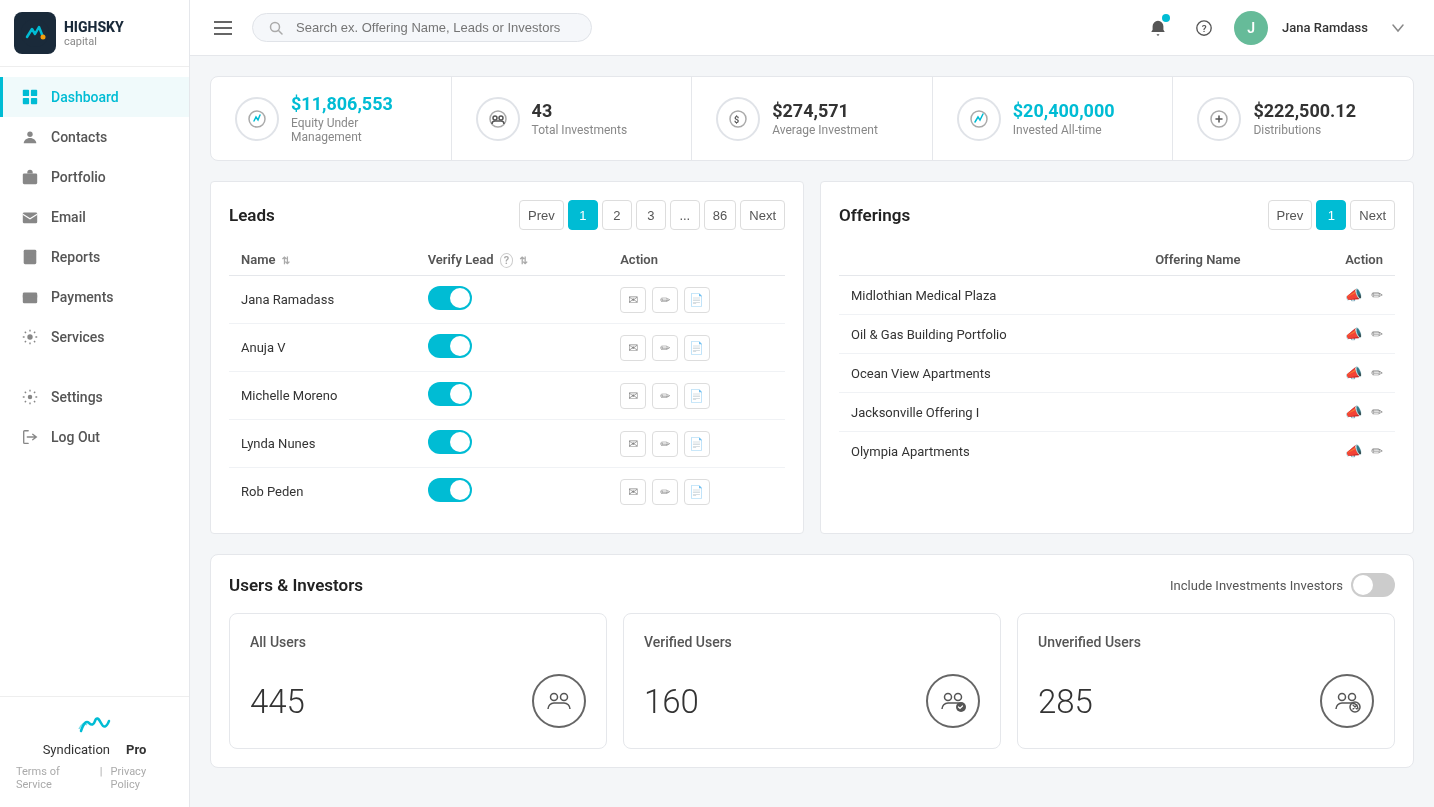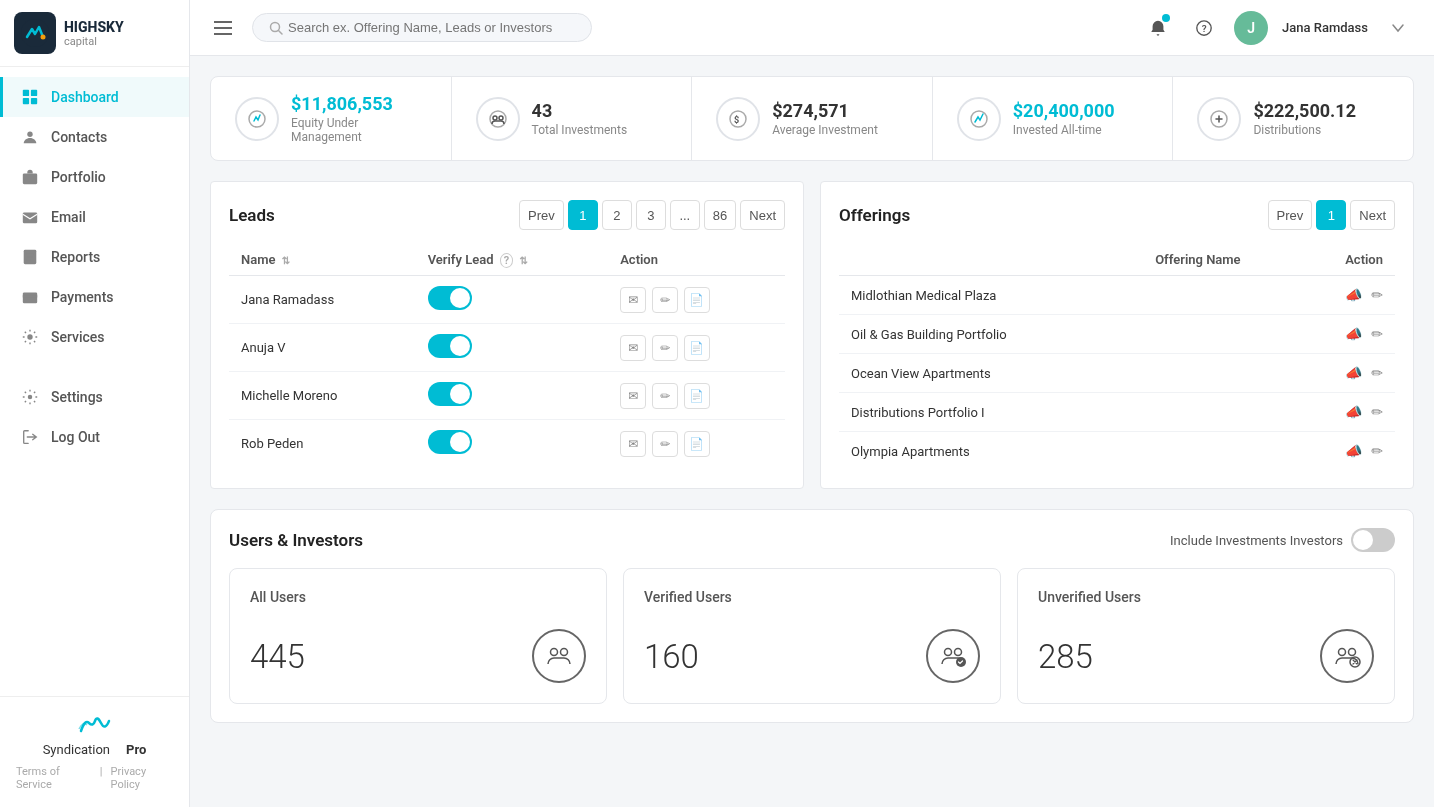--- a/index.html
+++ b/index.html
@@ -72,21 +72,21 @@
       display: flex;
       align-items: center;
       justify-content: space-between;
       border-bottom: 1px solid #e5e7eb;
       height: 56px;
     }
     .topbar-left { display: flex; align-items: center; gap: 16px; }
     .hamburger-top { background: none; border: none; cursor: pointer; display: flex; flex-direction: column; gap: 4px; padding: 4px; }
     .hamburger-top span { width: 18px; height: 2px; background: #666; display: block; }
     .search-bar {
-      display: flex; align-items: center; gap: 5px;
+      display: flex; align-items: center; gap: 13px;
       background: #f5f7fa; border: 1px solid #e0e3e8;
       border-radius: 20px; padding: 6px 16px;
       width: 340px;
     }
     .search-bar input {
       border: none; background: transparent;
       font-size: 13px; color: #555; outline: none; flex: 1;
     }
     .topbar-right { display: flex; align-items: center; gap: 14px; }
     .topbar-icon { width: 32px; height: 32px; display: flex; align-items: center; justify-content: center; cursor: pointer; color: #666; font-size: 16px; position: relative; }
@@ -548,20 +548,33 @@
               </td>
               <td>
                 <div class="action-icons">
                   <div class="action-icon">✉</div>
                   <div class="action-icon">✏</div>
                   <div class="action-icon">📄</div>
                 </div>
               </td>
             </tr>
             <tr>
+              <td>Lynda Nunes</td>
+              <td>
+                <div class="toggle"></div>
+              </td>
+              <td>
+                <div class="action-icons">
+                  <div class="action-icon">✉</div>
+                  <div class="action-icon">✏</div>
+                  <div class="action-icon">📄</div>
+                </div>
+              </td>
+            </tr>
+            <tr>
               <td>Rob Peden</td>
               <td>
                 <div class="toggle"></div>
               </td>
               <td>
                 <div class="action-icons">
                   <div class="action-icon">✉</div>
                   <div class="action-icon">✏</div>
                   <div class="action-icon">📄</div>
                 </div>
@@ -609,21 +622,21 @@
             <tr>
               <td>Ocean View Apartments</td>
               <td>
                 <div class="offering-actions">
                   <span class="offering-action-icon">📣</span>
                   <span class="offering-action-icon">✏</span>
                 </div>
               </td>
             </tr>
             <tr>
-              <td>Distributions Portfolio I</td>
+              <td>Jacksonville Offering I</td>
               <td>
                 <div class="offering-actions">
                   <span class="offering-action-icon">📣</span>
                   <span class="offering-action-icon">✏</span>
                 </div>
               </td>
             </tr>
             <tr>
               <td>Olympia Apartments</td>
               <td>

